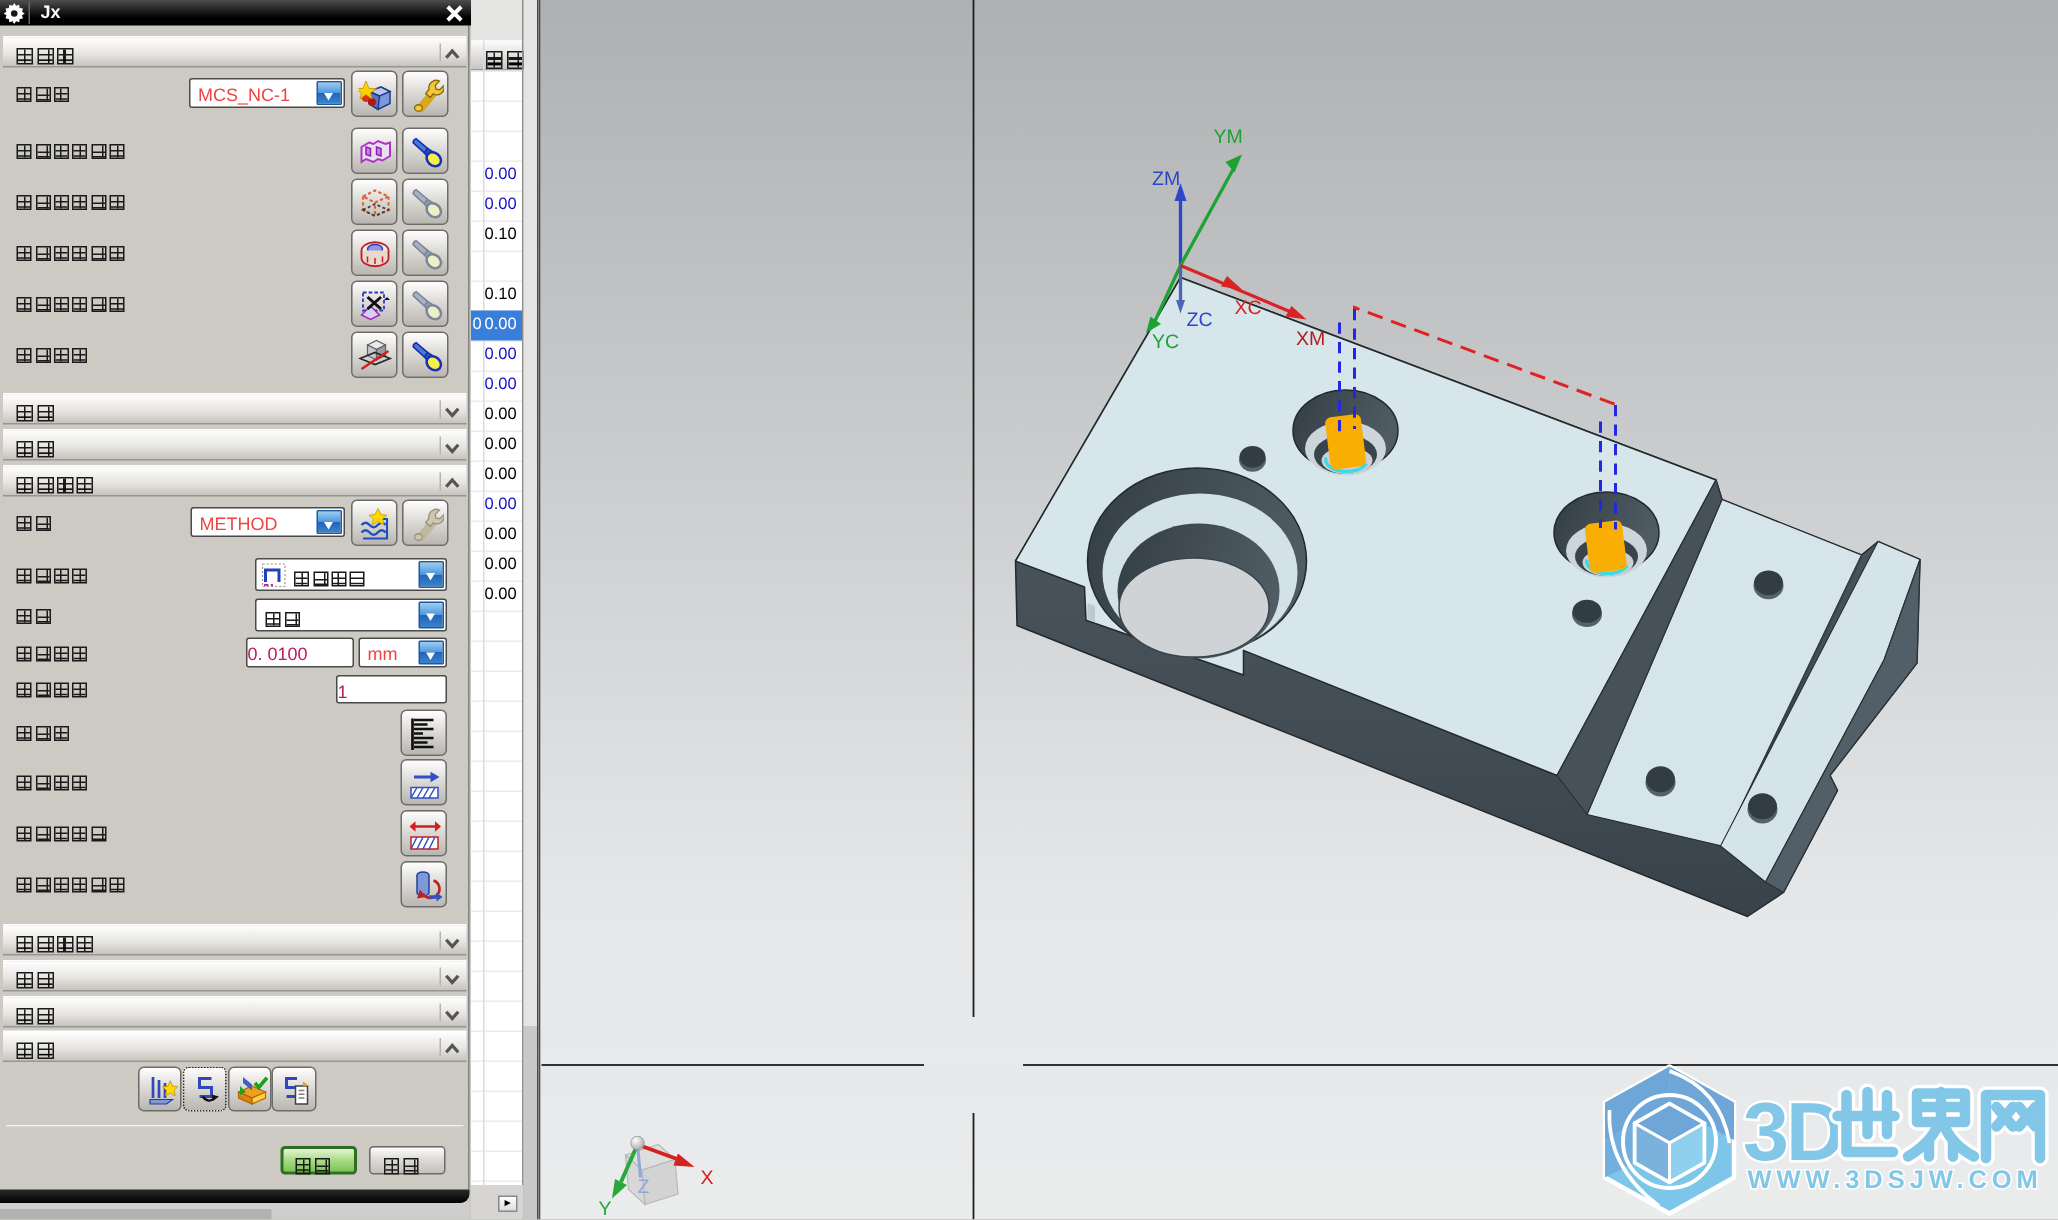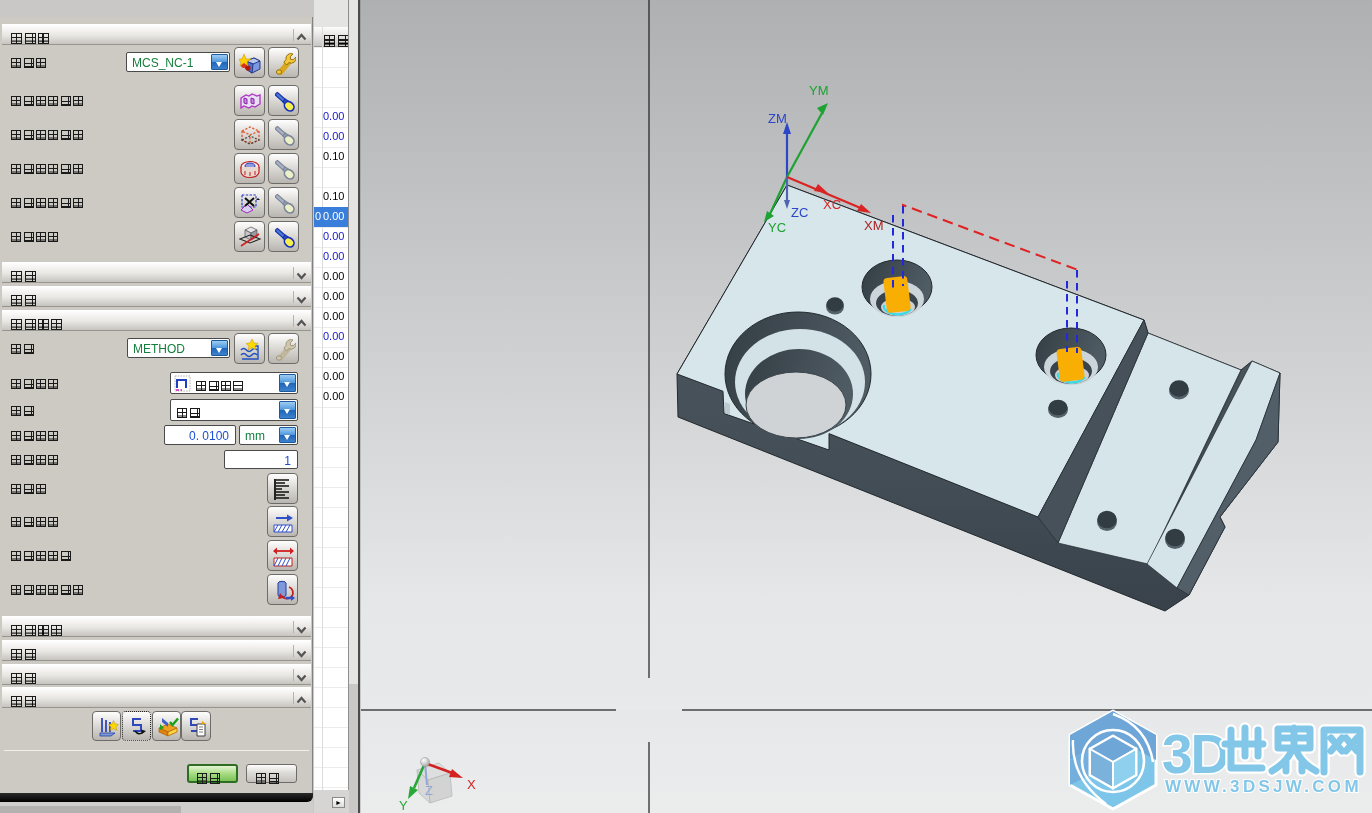--- a/index.html
+++ b/index.html
@@ -4,24 +4,24 @@
 body{width:1372px;height:813px;overflow:hidden;font-family:"Liberation Sans",sans-serif;background:#c9c8c7;position:relative}
 #dlg{position:absolute;left:0;top:0;width:314px;height:802px}
 #tbar{position:absolute;left:0;top:0;width:314px;height:17px;background:linear-gradient(#4e4e4e,#000 70%);color:#fff}
 #dbody{position:absolute;left:0;top:17px;width:313px;height:776px;background:#cdcac4;border-right:1px solid #828282}
 #dbot{position:absolute;left:0;top:793px;width:313px;height:9px;background:linear-gradient(#2a2a2a,#000);border-radius:0 0 6px 0}
 .sec{position:absolute;left:2px;width:309px;height:21px;background:linear-gradient(#fefefe,#e8e6e2 55%,#c7c4bf);border-bottom:1px solid #979590;border-top:1px solid #fff;color:#000}
 .sec .chev{position:absolute;right:6px;top:4px;width:12px;height:12px;border-left:1px solid #b5b3ae}
 .lab{position:absolute;color:#000;font-size:12px}
 .btn31{position:absolute;width:31px;height:31px;border:1px solid #6e6c68;border-radius:4px;background:linear-gradient(#fefefe,#dedcd8 45%,#b9b6b1)}
 .btn31 svg{position:absolute;left:4px;top:4px}
-.combo{position:absolute;background:#fff;border:1px solid #4a4a4a;border-radius:2px;font-size:12px;color:#15803d}
+.combo{position:absolute;background:#fff;border:1px solid #4a4a4a;border-radius:2px;font-size:12px;color:#ef4444}
 .carr{position:absolute;right:1px;top:1px;bottom:1px;width:17px;background:linear-gradient(#9ecdf2,#4d96dc 50%,#1f64b8 50%,#3c82cc);border:1px solid #1c5a9c;border-radius:1px}
 .carr:after{content:"";position:absolute;left:4px;top:7px;border:3.5px solid transparent;border-top:5px solid #fff}
-.fld{position:absolute;background:#fff;border:1px solid #4a4a4a;border-radius:2px;font-size:12px;color:#1d4ed8;text-align:right}
+.fld{position:absolute;background:#fff;border:1px solid #4a4a4a;border-radius:2px;font-size:12px;color:#be185d;}
 
 .c{display:inline-block;width:10px;height:10.5px;margin:0 1.2px;position:relative;border:1px solid #1a1a1a;vertical-align:middle}
 .c:after{content:"";position:absolute;left:0;top:3px;width:100%;height:1px;background:#1a1a1a;box-shadow:0 3.5px #1a1a1a}
 .c:before{content:"";position:absolute;left:3.5px;top:0;width:1px;height:100%;background:#1a1a1a}
 .c.t:before{left:6px}.c.t:after{top:4px;box-shadow:0 3px #1a1a1a}
 .c.s:before{display:none}
 .h .c{width:11px;height:11.5px;border-width:1.6px}
 .h .c:after{height:1.5px;top:3.2px;box-shadow:0 3.6px #000}
 .h .c:before{width:1.6px}
 #tstrip{position:absolute;left:314px;top:0;width:45px;height:684px;background:#e4e4e3}
@@ -252,20 +252,31 @@
 <path d="M866,744 H904 M872,730 V768 M886,728 V756 M899,730 V756 M872,768 H903"></path>
 <path d="M919,729 H951 V748 H919 V729 M935,728 V748 M919,738 H951 M933,750 Q928,762 913,771 M937,750 Q942,763 957,771 M927,760 V771 M943,760 V771"></path>
 <path d="M965,772 V730 H1001 V772 M972,738 L983,751 M983,738 L972,751 M987,738 L998,751 M998,738 L987,751"></path>
 </g>
 </g>
 <text x="806" y="792" font-size="17" font-weight="bold" font-family="Liberation Sans" fill="#82c6e8" stroke="#fff" stroke-width="2" paint-order="stroke" style="letter-spacing:3.3px">WWW.3DSJW.COM</text>
 </svg>
 </div>
 <div id="dlg">
 <div id="dbody"></div>
+<div id="tbar">
+  <svg width="17" height="17" style="position:absolute;left:1px;top:0" viewBox="0 0 17 17">
+        <path d="M8.5,2 l1.2,1.8 2.1,-.6 .3,2.2 2.2,.3 -.6,2.1 1.8,1.2 -1.8,1.2 .6,2.1 -2.2,.3 -.3,2.2 -2.1,-.6 -1.2,1.8 -1.2,-1.8 -2.1,.6 -.3,-2.2 -2.2,-.3 .6,-2.1 -1.8,-1.2 1.8,-1.2 -.6,-2.1 2.2,-.3 .3,-2.2 2.1,.6z" fill="#fff"></path>
+        <circle cx="8.5" cy="9" r="2.2" fill="#1a1a1a"></circle>
+      </svg>
+  <div style="position:absolute;left:19px;top:1px;width:1px;height:15px;background:#666"></div>
+  <div style="position:absolute;left:27px;top:1px;font-size:12px;font-weight:bold">Jx</div>
+  <svg width="12" height="12" style="position:absolute;right:5px;top:3px" viewBox="0 0 12 12">
+        <path d="M1.5,1.5 L10.5,10.5 M10.5,1.5 L1.5,10.5" stroke="#fff" stroke-width="2.6"></path>
+      </svg>
+</div>
 <div id="secs">
       <div class="sec h" style="top:24px">
         <span style="position:absolute;left:8px;top:3.5px"><span class=""><i class="c"></i><i class="c t"></i><i class="c"></i></span></span>
         <div class="chev"><svg width="11" height="11" style="margin-left:2px">
             <path d="M1.5,7.5 5.5,3 9.5,7.5" stroke="#555" stroke-width="2.2" fill="none"></path>
           </svg></div>
       </div>
       <div class="sec h" style="top:262px">
         <span style="position:absolute;left:8px;top:3.5px"><span class=""><i class="c"></i><i class="c t"></i></span></span>
         <div class="chev"><svg width="11" height="11" style="margin-left:2px">

